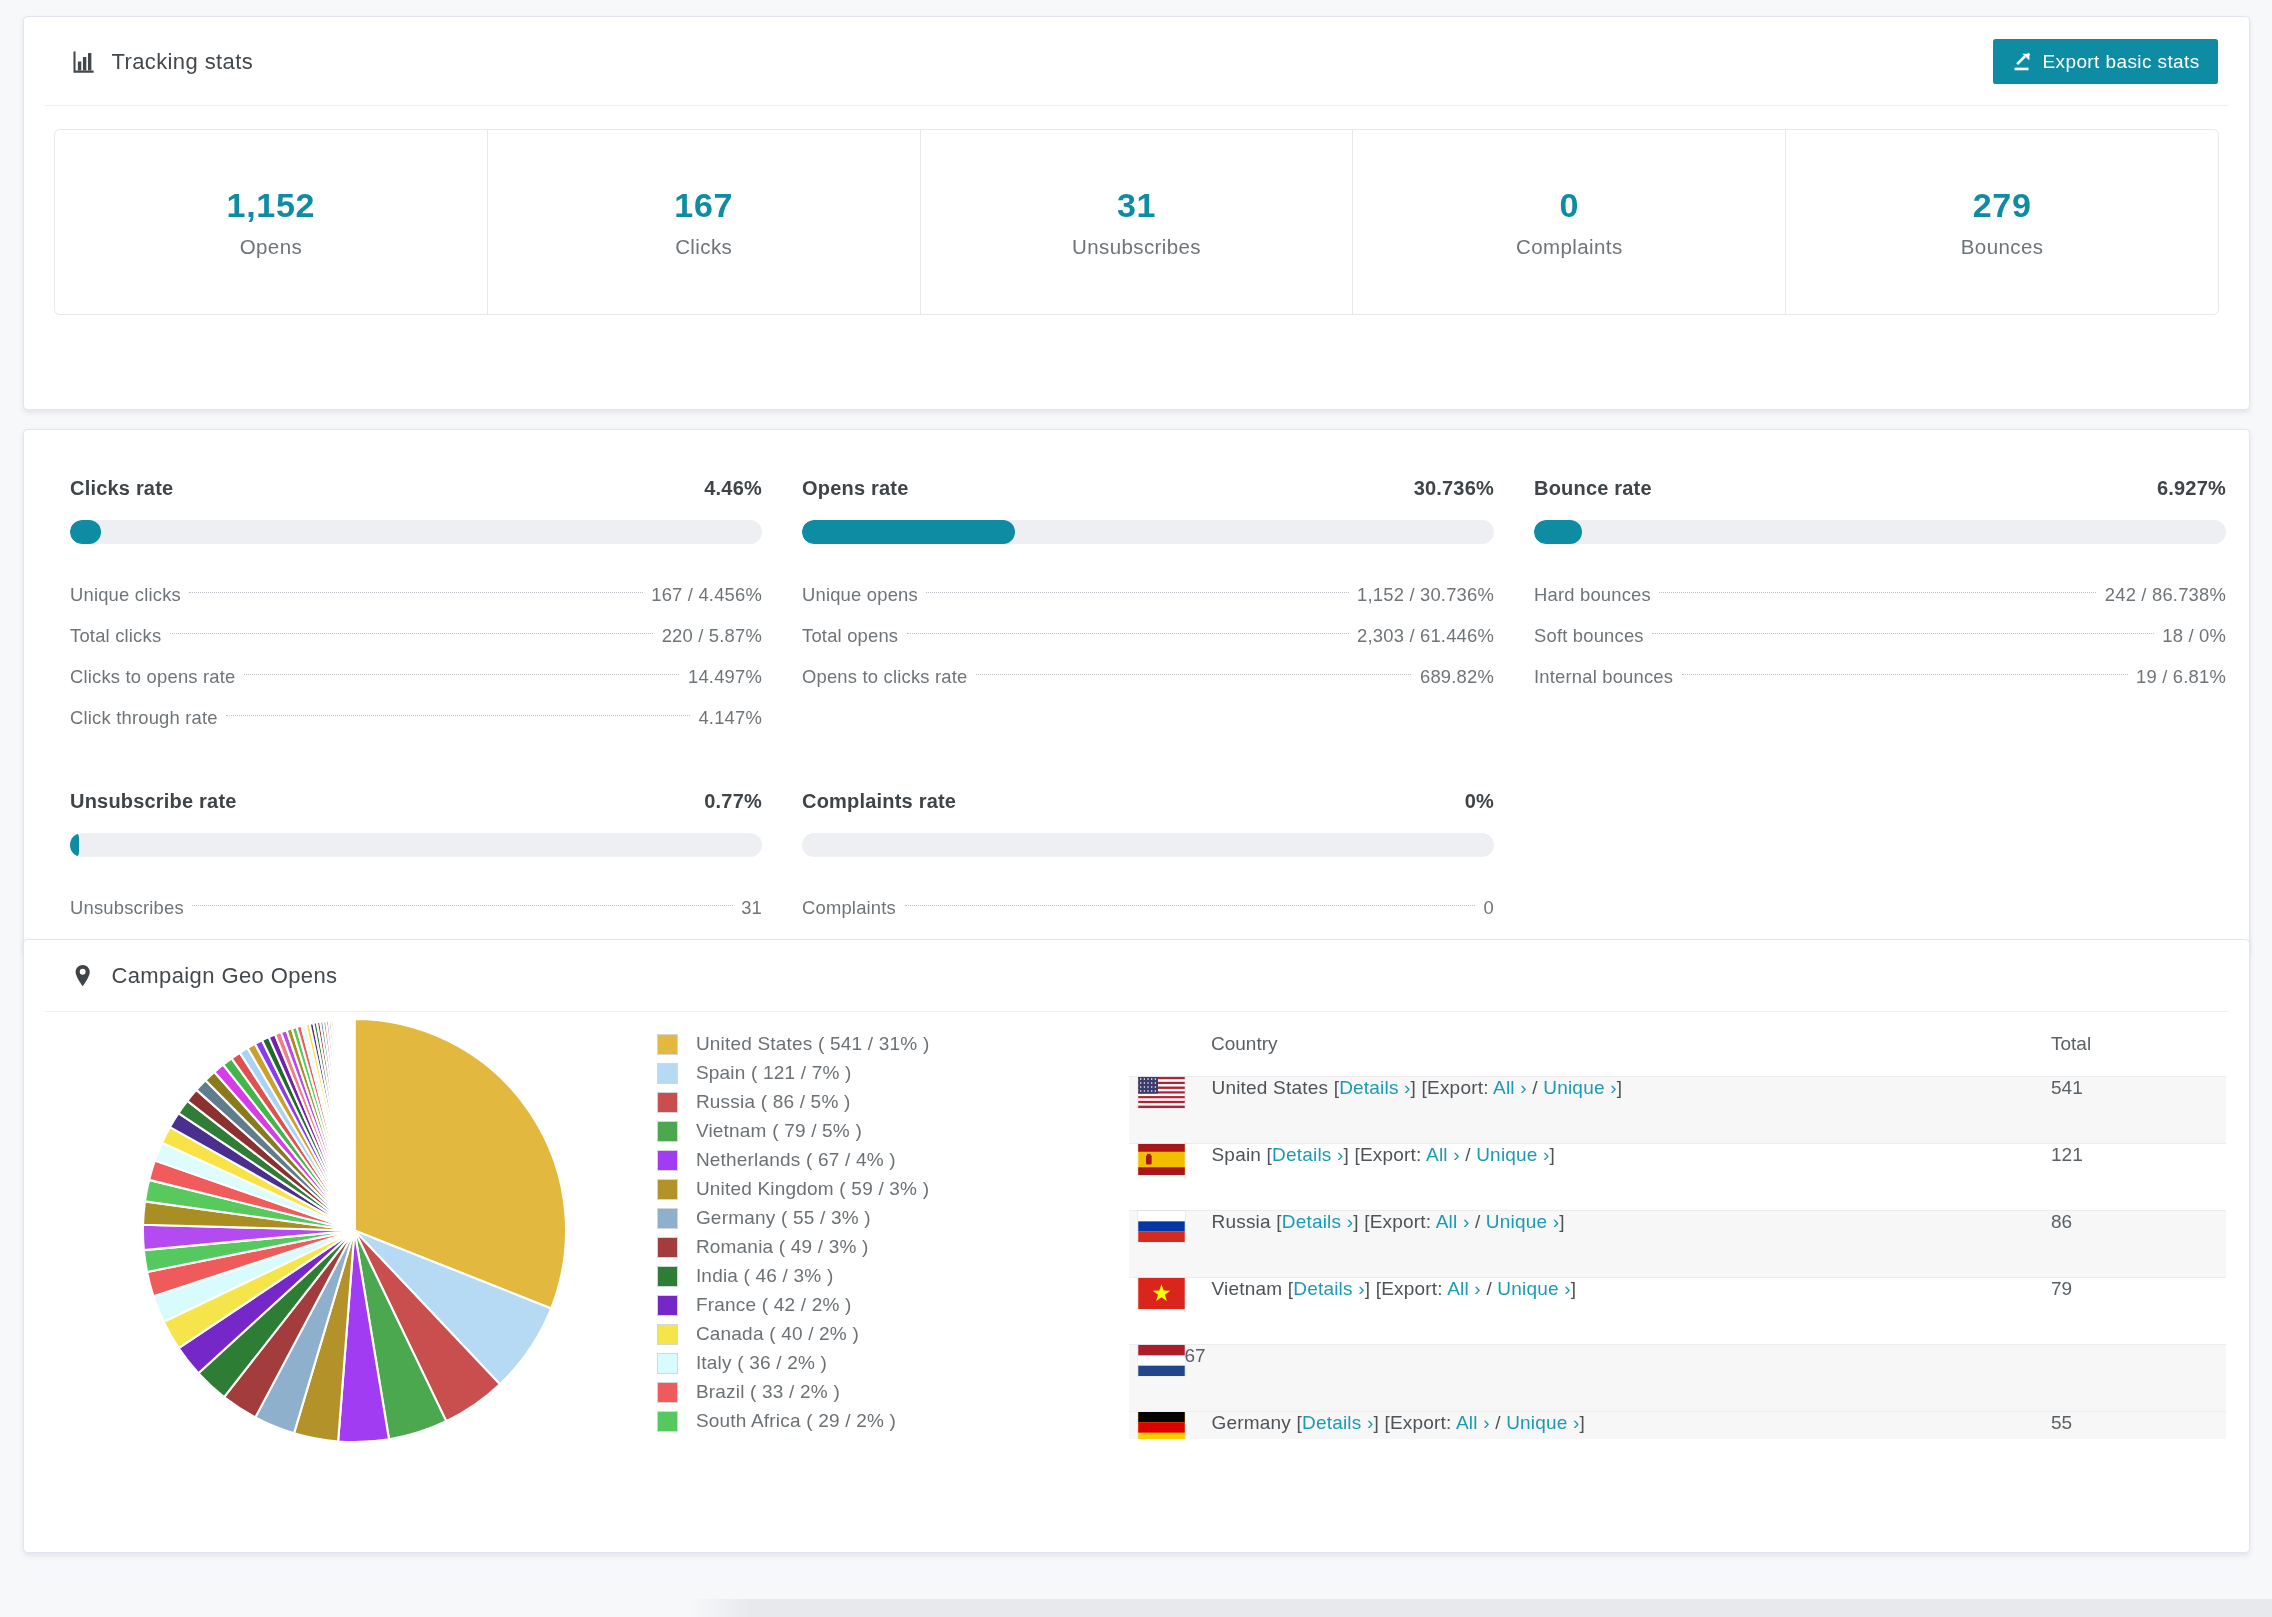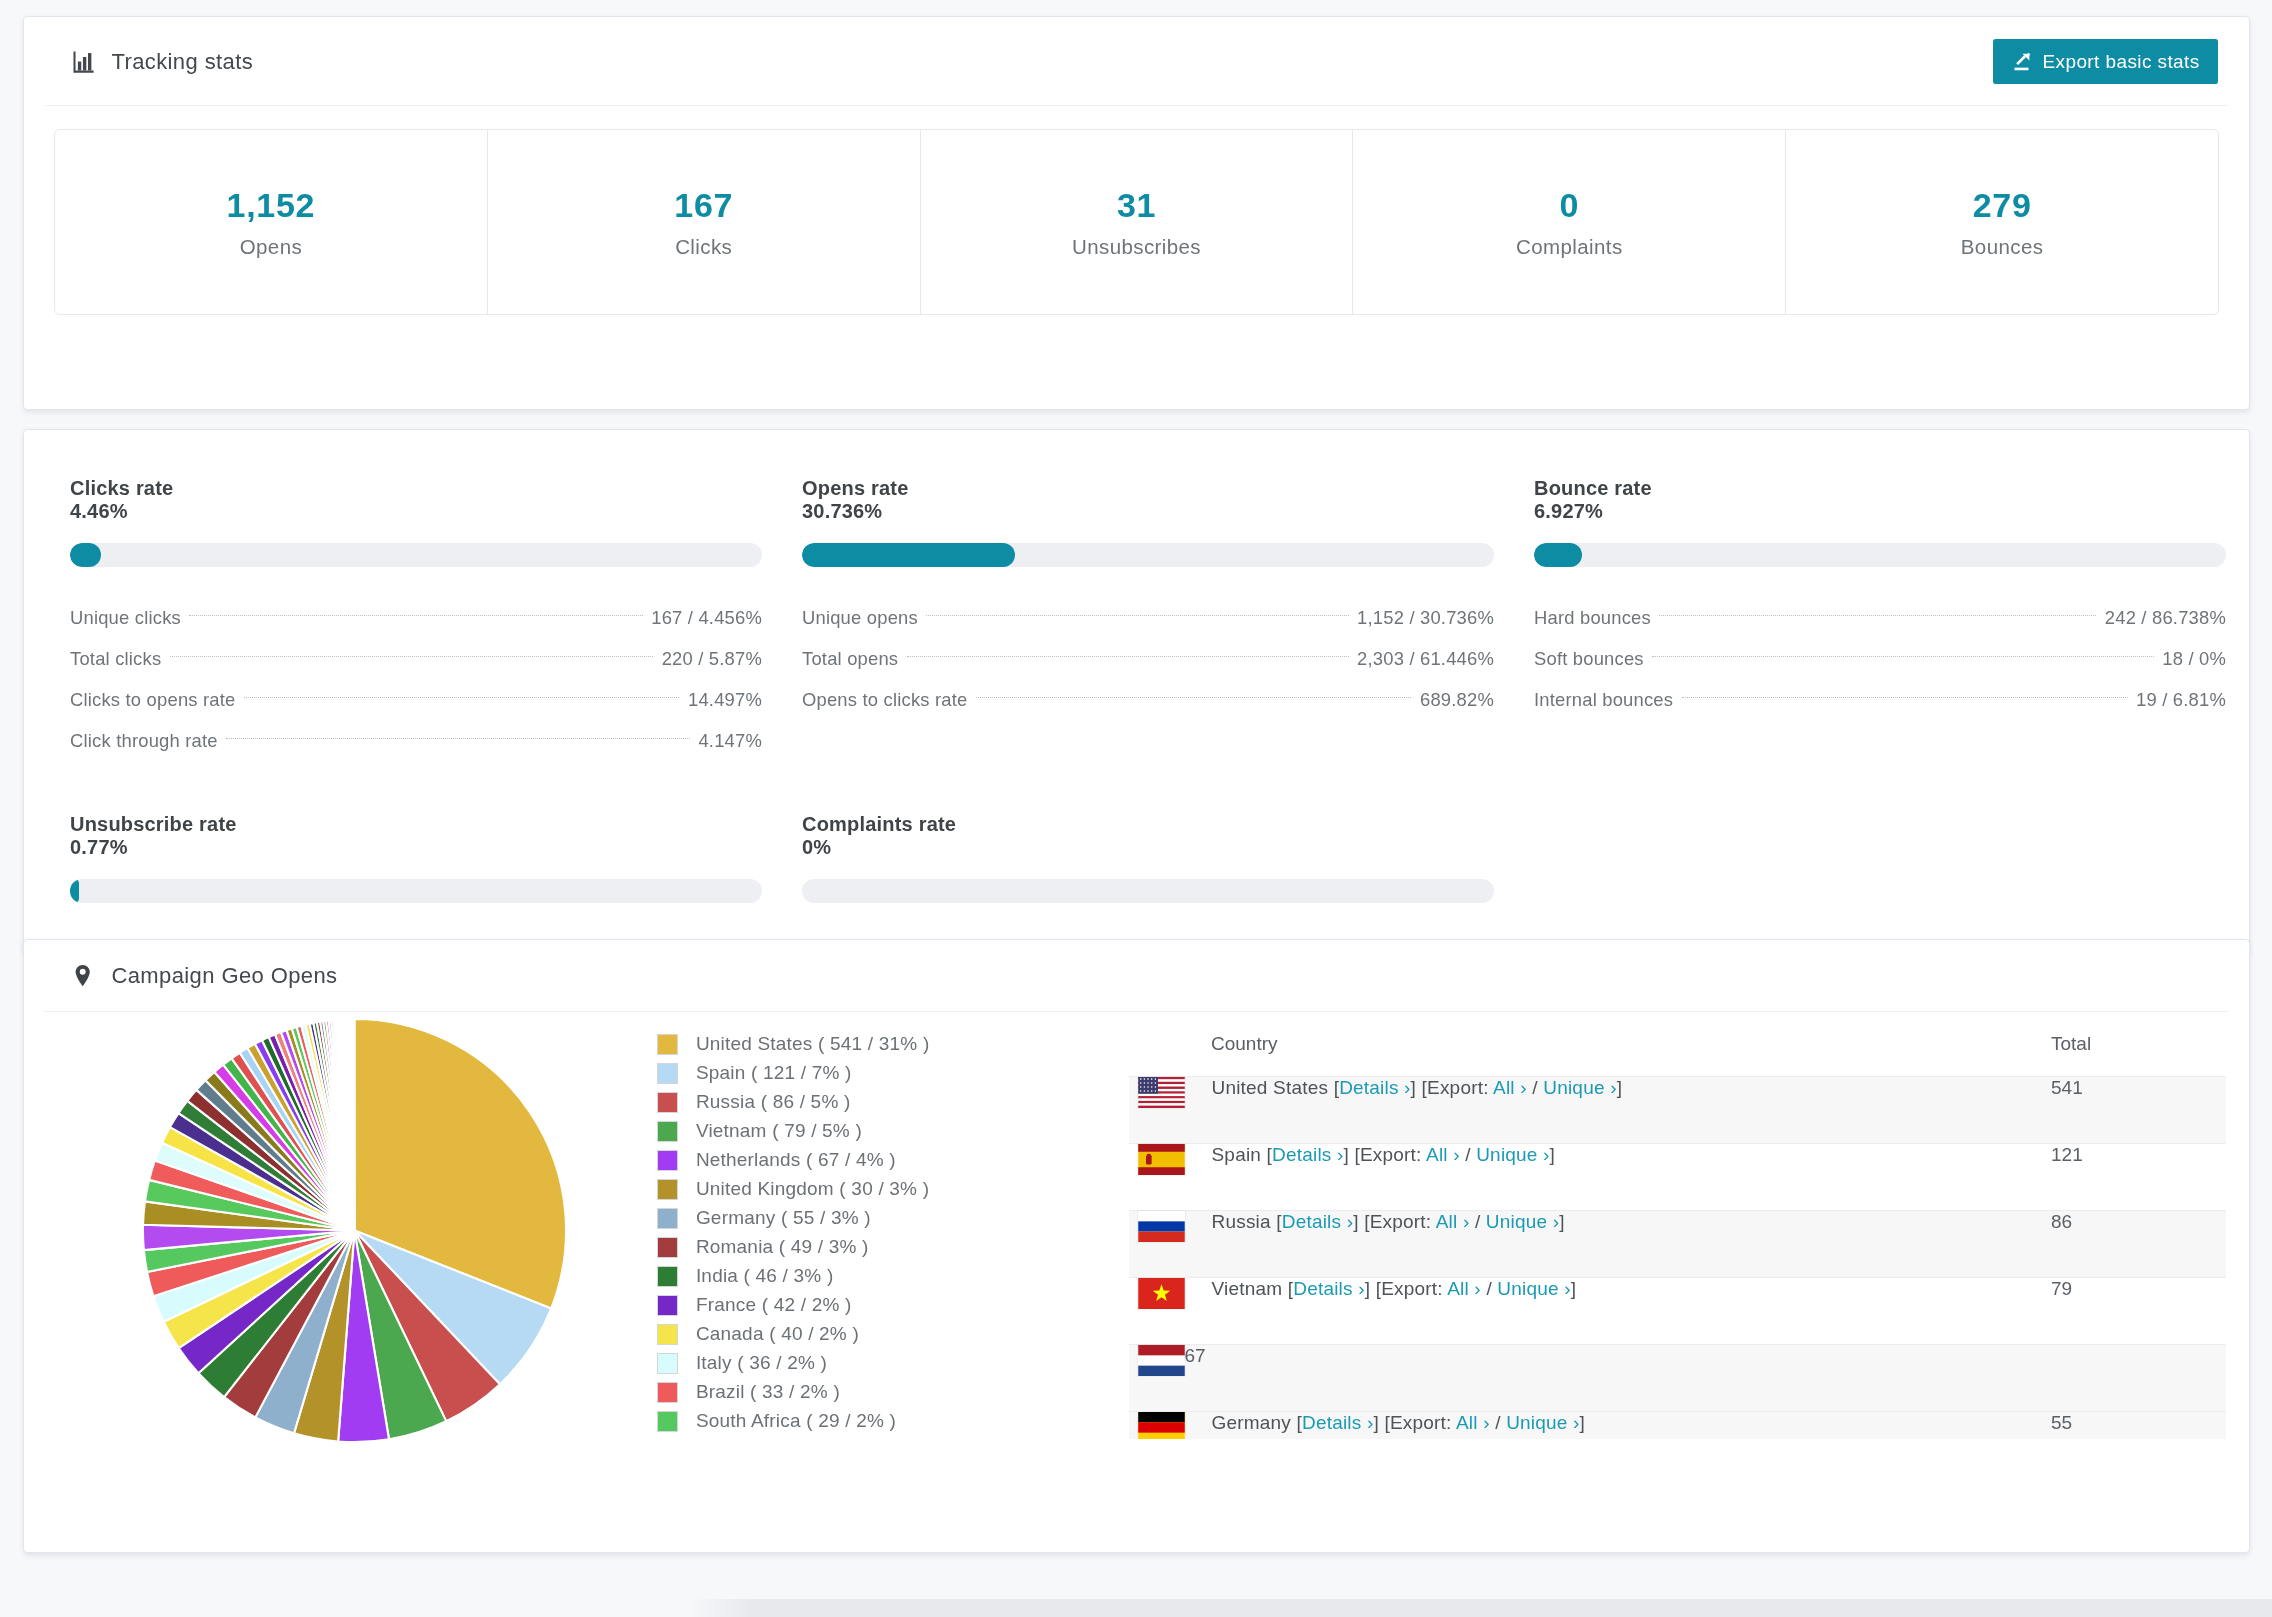--- a/index.html
+++ b/index.html
@@ -29,21 +29,21 @@
   .stats-row { display:flex; margin:23px 30px 0 30px; height:186px;
     border:0.7px solid #e7e8ec; border-radius:5.6px; background:#fff; }
   .stat-cell { flex:1; display:flex; flex-direction:column; align-items:center;
     justify-content:center; border-right:0.7px solid #e7e8ec; }
   .stat-cell:last-child { border-right:none; }
   .stat-value { font-size:34px; font-weight:700; color:#0d8ca3; letter-spacing:0.7px; }
   .stat-label { margin-top:10px; font-size:20.5px; color:#6e7478; letter-spacing:0.4px; }
 
   .rates-grid { display:grid; grid-template-columns:1fr 1fr 1fr;
     column-gap:40px; row-gap:51px; }
-  .rate-head { display:flex; justify-content:space-between; align-items:baseline;flex-direction:column; }
+  .rate-head { display:flex; justify-content:space-between; align-items:baseline; }
   .rate-title,.rate-value { font-size:20px; font-weight:700; color:#3f4448; letter-spacing:0.2px; }
   .bar-track { margin-top:20px; height:24px; background:#edeff3; border-radius:12px; overflow:hidden; }
   .bar-fill { height:100%; background:#0d8ca3; border-radius:12px; }
   .rate-rows { margin-top:31px; }
   .rr { display:flex; align-items:center; height:41px; font-size:18.4px; color:#6e7478; }
   .rr .dots { flex:1; border-bottom:1.4px dotted #bcc0c4; margin:0 8.5px 5.6px 8.5px; }
   .rr .rr-label,.rr .rr-value { padding-bottom:1.4px; white-space:nowrap; letter-spacing:0.2px; }
 
   .geo-body { display:flex; align-items:flex-start; }
   .pie-wrap { flex:0 0 auto; padding:2.8px 0 0 114px; }
@@ -339,21 +339,21 @@
           <li>
             <span class="swatch" style="background: rgb(76, 168, 79);"></span>
             <span>Vietnam ( 79 / 5% )</span>
           </li>
           <li>
             <span class="swatch" style="background: rgb(161, 60, 242);"></span>
             <span>Netherlands ( 67 / 4% )</span>
           </li>
           <li>
             <span class="swatch" style="background: rgb(179, 146, 42);"></span>
-            <span>United Kingdom ( 30 / 3% )</span>
+            <span>United Kingdom ( 59 / 3% )</span>
           </li>
           <li>
             <span class="swatch" style="background: rgb(143, 176, 204);"></span>
             <span>Germany ( 55 / 3% )</span>
           </li>
           <li>
             <span class="swatch" style="background: rgb(163, 61, 61);"></span>
             <span>Romania ( 49 / 3% )</span>
           </li>
           <li>

